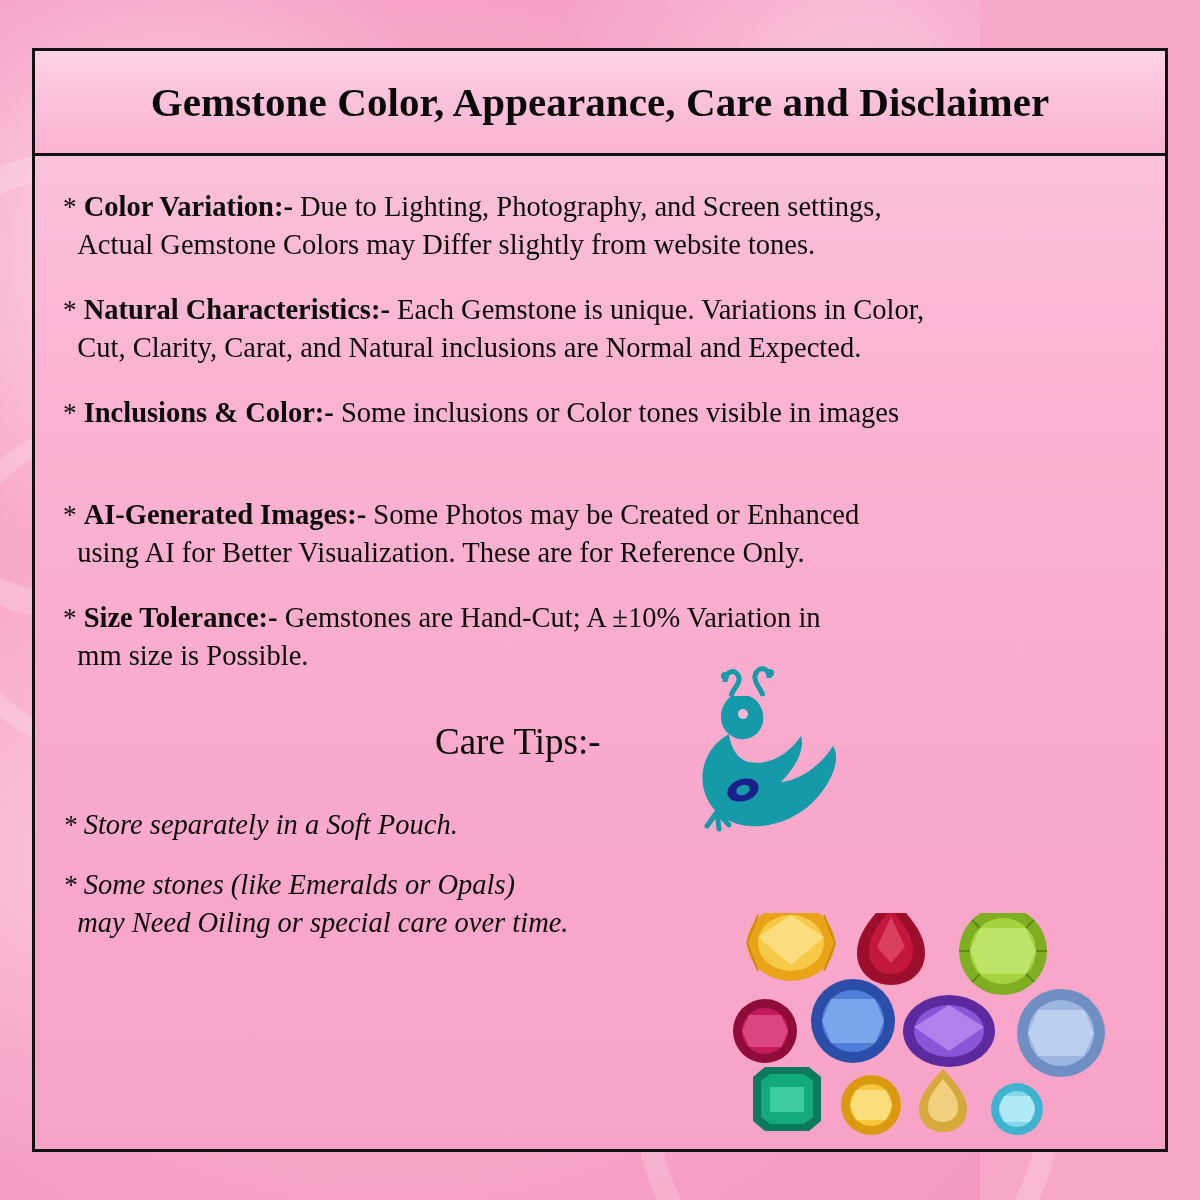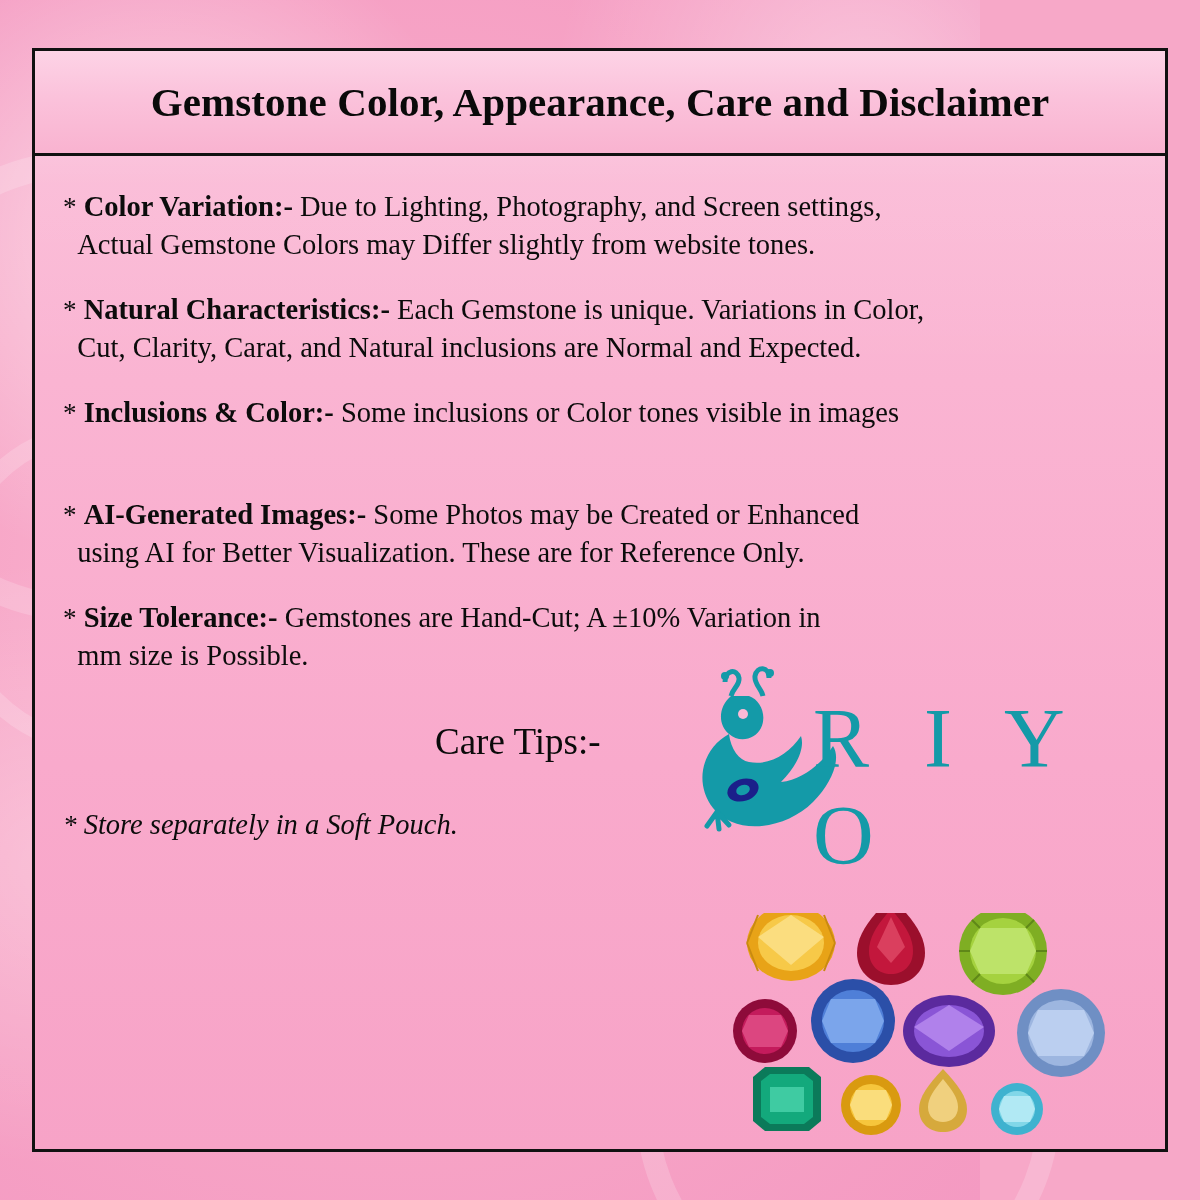--- a/index.html
+++ b/index.html
@@ -209,29 +209,33 @@
             <path d="M58 34 C46 44, 44 62, 56 72 C66 81, 82 78, 88 66 C94 54, 88 38, 76 34 Z" fill="#149aa8"></path>
             <circle cx="70" cy="52" r="5" fill="#fbb9d6"></circle>
 
             <path d="M56 72 C30 86, 20 120, 40 146 C62 174, 112 168, 140 140 C160 120, 168 96, 160 84 C150 100, 130 118, 108 120 C124 104, 132 86, 128 74 C116 92, 96 104, 76 100 C66 98, 58 88, 56 72 Z" fill="#149aa8"></path>
 
             <ellipse cx="70" cy="128" rx="16" ry="11" fill="#1b1f8a" transform="rotate(-18 70 128)"></ellipse>
             <ellipse cx="70" cy="128" rx="7" ry="5" fill="#149aa8" transform="rotate(-18 70 128)"></ellipse>
 
             <path d="M44 150 l-10 14 M44 150 l2 17 M44 150 l12 13" stroke="#149aa8" stroke-width="5" fill="none" stroke-linecap="round"></path>
           </svg>
-          <div class="word">R I Y O</div>
         </div>
       </div>
 
       <div class="care-list">
         <div class="item">
           <span class="star">*</span>
           <span class="txt">Store separately in a Soft Pouch.</span>
         </div>
+        <div class="item">
+          <span class="star">*</span>
+          <span class="txt">Some stones (like Emeralds or Opals)</span><br>
+          <span class="ind">&nbsp;&nbsp;</span><span class="txt">may Need Oiling or special care over time.</span>
+        </div>
       </div>
 
     </div>
 
     <svg class="gems" viewBox="0 0 420 230">
 
       <g transform="translate(60,30)">
         <ellipse cx="0" cy="0" rx="44" ry="38" fill="#e8a317"></ellipse>
         <ellipse cx="0" cy="0" rx="33" ry="28" fill="#f7c948"></ellipse>
         <path d="M-33 -6 L0 -28 L33 -6 L0 22 Z" fill="#fbe08a" opacity="0.85"></path>

